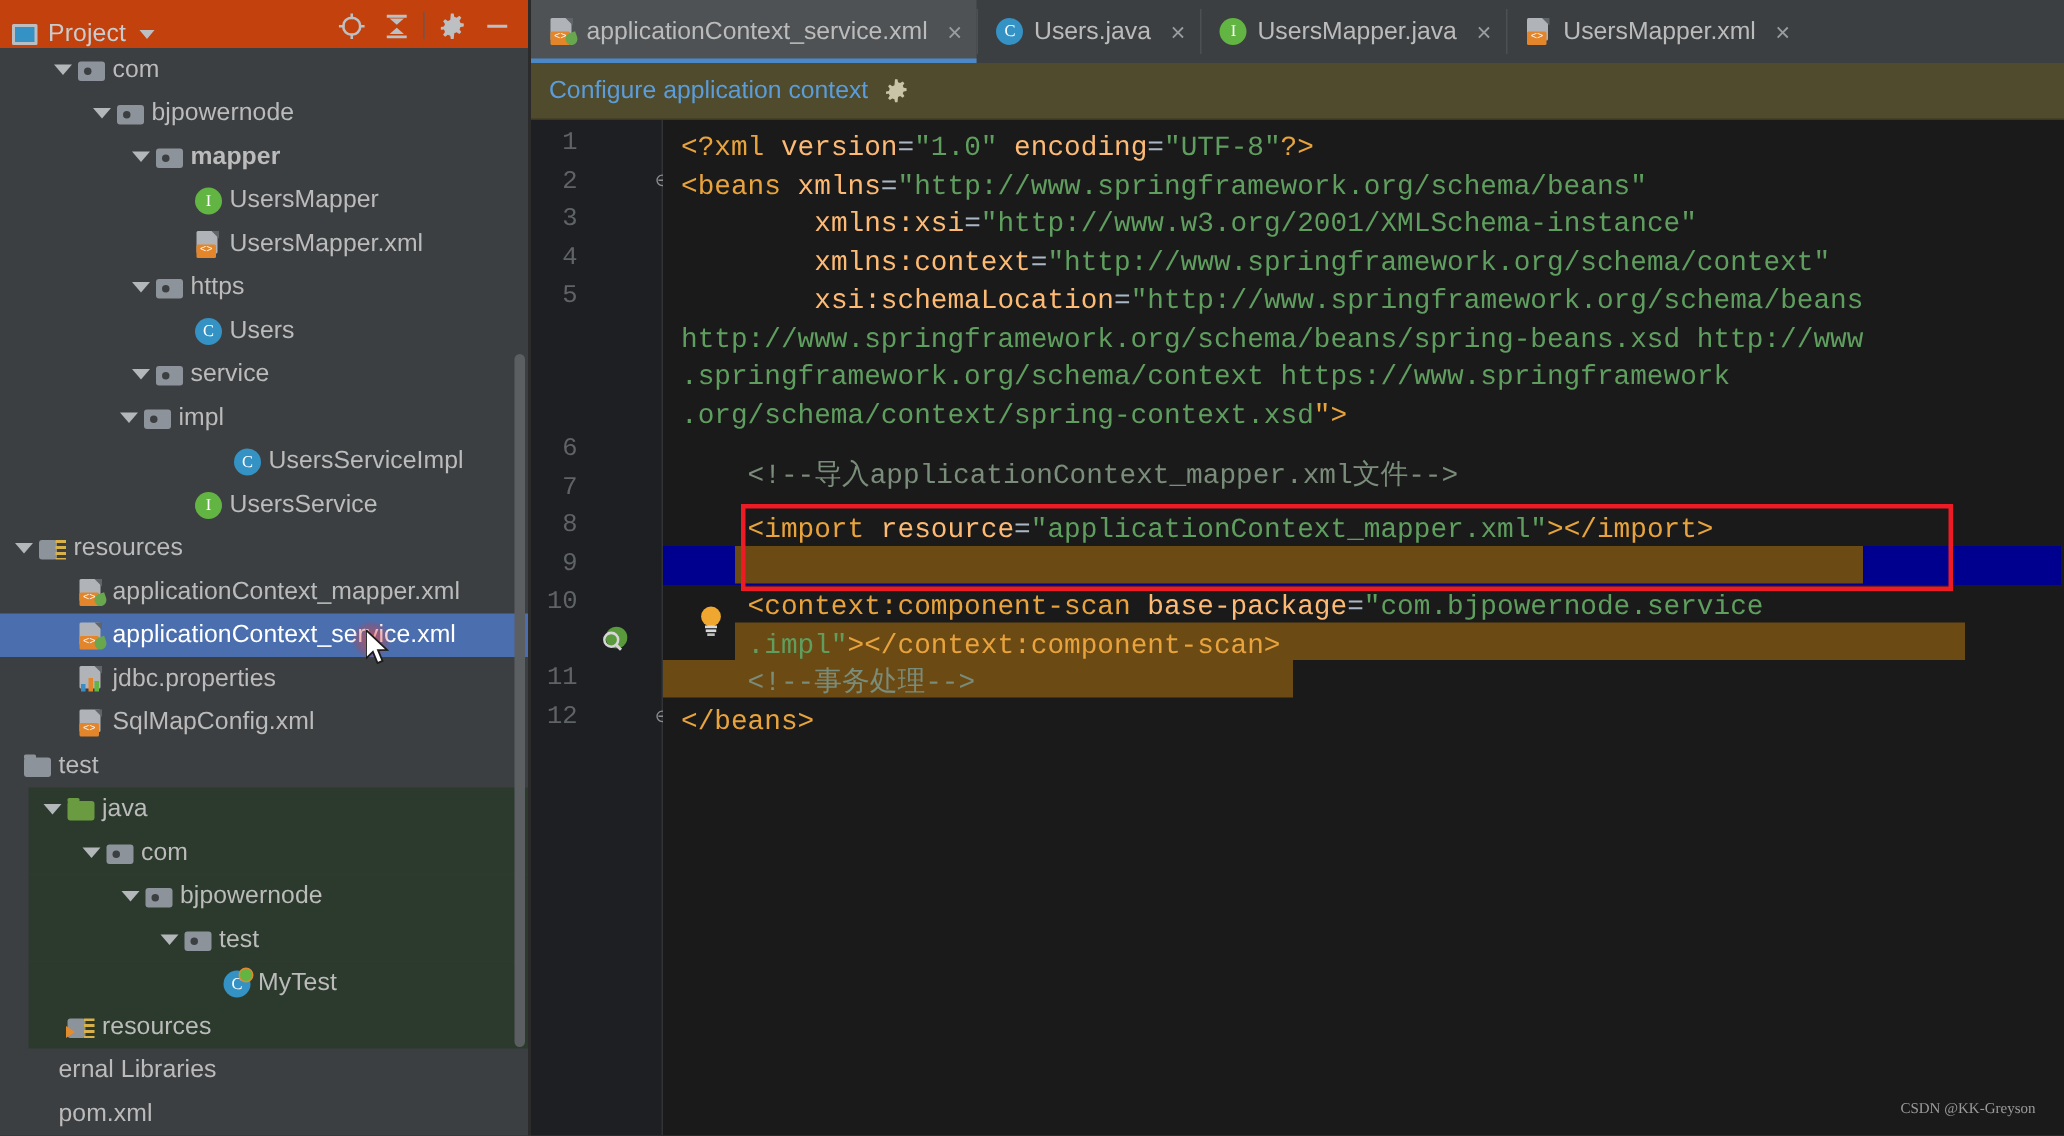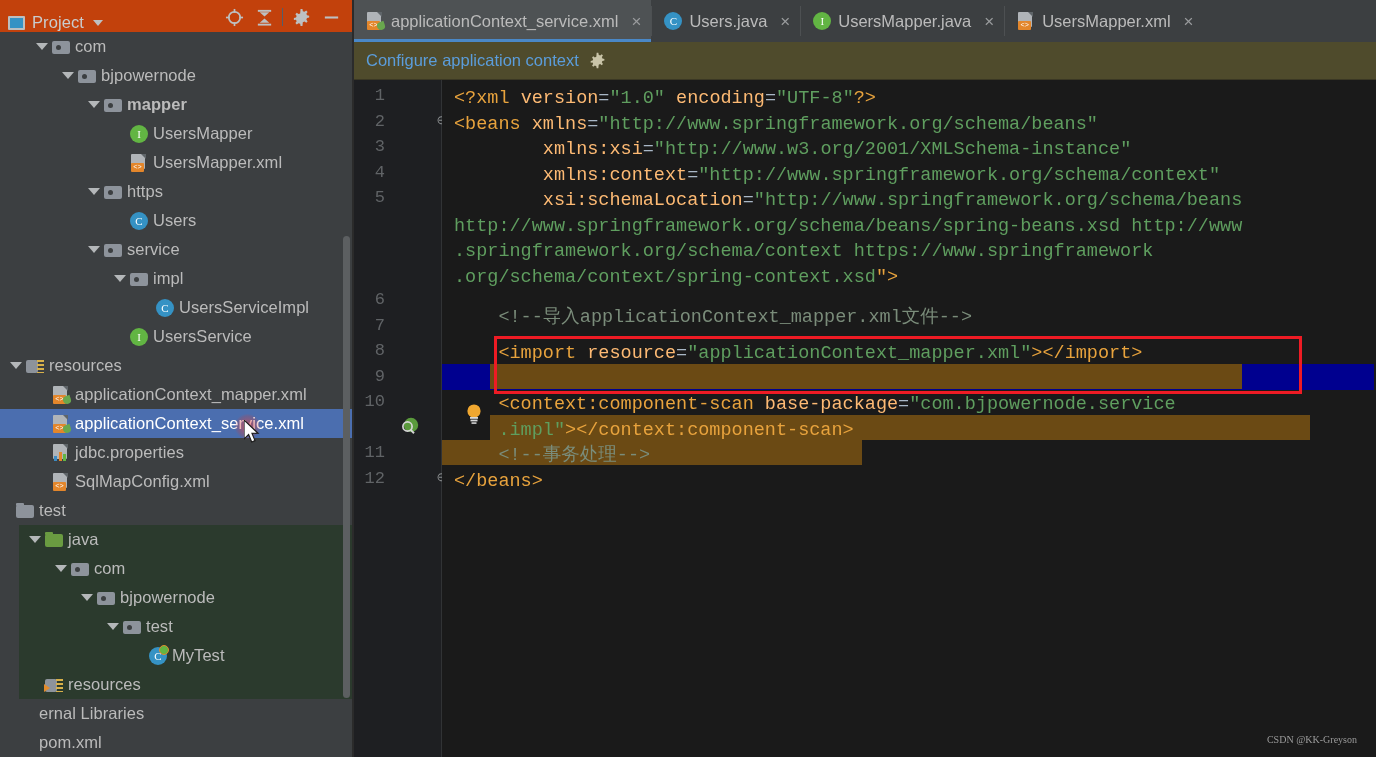--- a/index.html
+++ b/index.html
@@ -396,21 +396,21 @@
         <div class="row" style="padding-left: 114px;">
           <span class="arrow hidden"></span>
           <span class="ico ico-class">C</span>
           <span class="lbl">Users</span>
         </div>
         <div class="row" style="padding-left: 88px;">
           <span class="arrow"></span>
           <span class="ico ico-pkg"></span>
           <span class="lbl">service</span>
         </div>
-        <div class="row" style="padding-left: 114px;">
+        <div class="row" style="padding-left: 80px;">
           <span class="arrow"></span>
           <span class="ico ico-pkg"></span>
           <span class="lbl">impl</span>
         </div>
         <div class="row" style="padding-left: 140px;">
           <span class="arrow hidden"></span>
           <span class="ico ico-class">C</span>
           <span class="lbl">UsersServiceImpl</span>
         </div>
         <div class="row" style="padding-left: 114px;">

